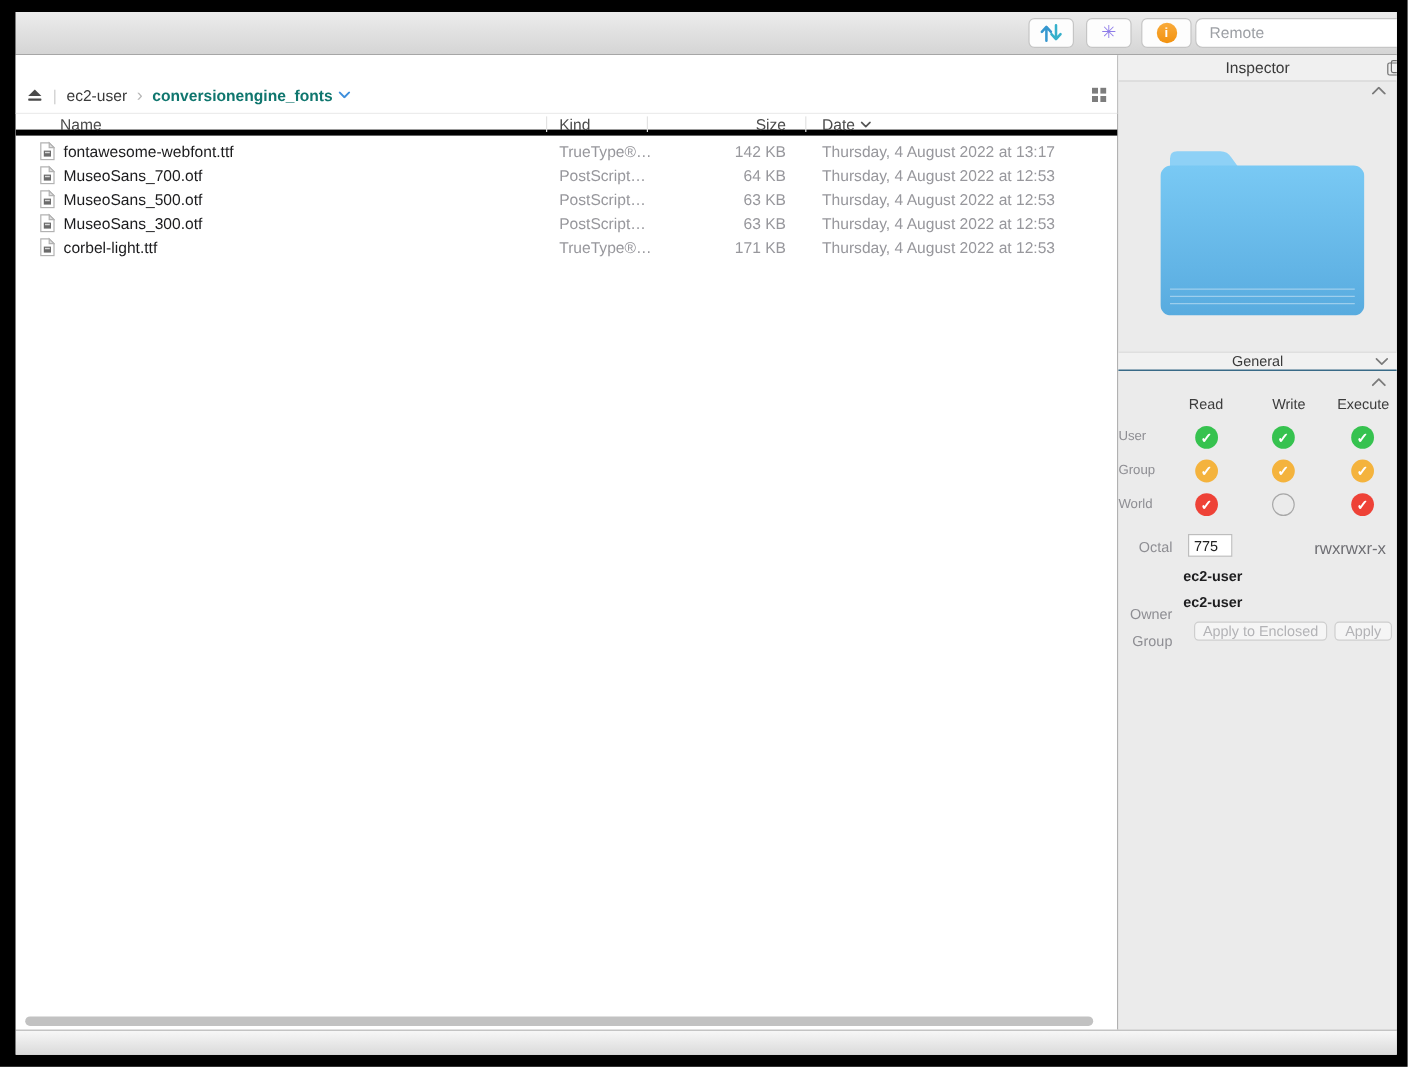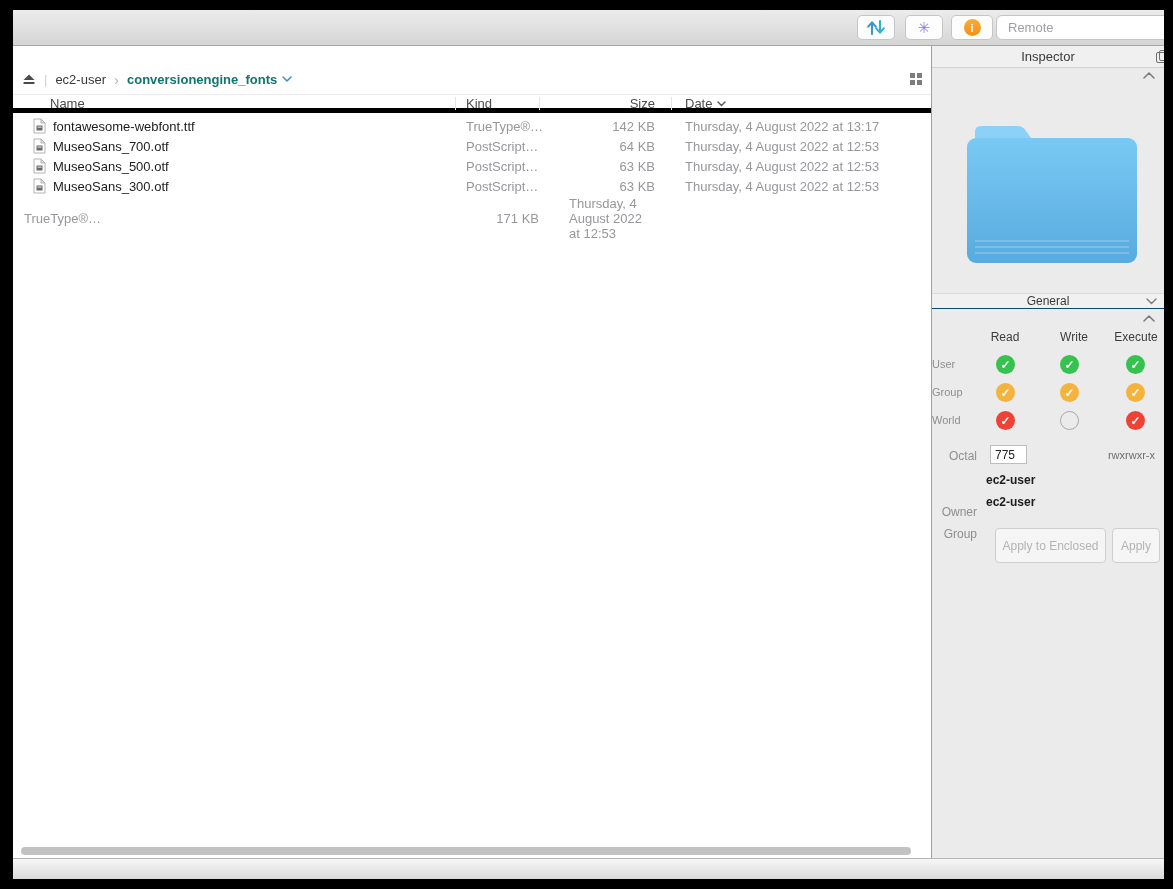--- a/index.html
+++ b/index.html
@@ -94,28 +94,28 @@
   .perm-cell::after { content:"✓"; color:#fff; font-size:12px; font-weight:bold; line-height:1; }
   .perm-green  { background:#36c24f; }
   .perm-yellow { background:#f4b33d; }
   .perm-red    { background:#ee4237; }
   .perm-none   { background:transparent; border:1.5px solid #a8a8a8; }
   .perm-none::after { content:""; }
 
   .octal-label { position:absolute; top:403px; left:0; width:45px; text-align:right; font-size:12px; color:#8e8e93; }
   .octal-input { position:absolute; top:399px; left:58px; width:37px; height:19px; border:1px solid #bdbdbd;
     background:#fff; font-size:12px; color:#222; padding:0 4px; outline:none; font-family:"Liberation Sans",sans-serif; }
-  .perm-string { position:absolute; top:403px; right:9px; font-size:11px; color:#6e6e73; }
+  .perm-string { position:absolute; top:403px; right:9px; font-size:14px; color:#6e6e73; }
 
   .kv-label { position:absolute; left:0; width:45px; text-align:right; font-size:12px; color:#8e8e93;margin-top:32px; }
   .kv-value { position:absolute; left:54px; font-size:12px; font-weight:bold; color:#1d1d1f; }
   .row-owner .kv-label, .row-owner .kv-value { top:427px; }
   .row-group .kv-label, .row-group .kv-value { top:449px; }
 
-  .apply-btn { position:absolute; top:482px; height:35px; border:1px solid #cecece; border-radius:4px;
+  .apply-btn { position:absolute; top:472px; height:16px; border:1px solid #cecece; border-radius:4px;
     background:#f5f5f5; color:#b3b3b6; font-size:12px; display:flex; align-items:center; justify-content:center; }
   .btn-apply-enclosed { left:63px; width:111px; }
   .btn-apply { left:180px; width:48px; }
 </style>
 </head>
 <body>
 
 <div class="frame">
 
   <div class="toolbar">
@@ -235,20 +235,29 @@
                 <rect x="3.5" y="7.5" width="6" height="5" fill="#6b6b6b"></rect>
                 <rect x="4.5" y="8.5" width="4" height="1.2" fill="#d8d8d8"></rect>
               </svg>
               <span>MuseoSans_300.otf</span>
             </span>
             <span class="cell-kind">PostScript…</span>
             <span class="cell-size">63 KB</span>
             <span class="cell-date">Thursday, 4 August 2022 at 12:53</span>
           </div>
           <div class="file-row">
+            <span class="cell-name">
+              <svg width="13" height="16" viewBox="0 0 13 16">
+                <path d="M1 1 h7 l4 4 v10 h-11 z" fill="#fff" stroke="#b2b2b2" stroke-width="1"></path>
+                <path d="M8 1 l4 4 h-4 z" fill="#dedede" stroke="#b2b2b2" stroke-width="1"></path>
+                <rect x="3.5" y="7.5" width="6" height="5" fill="#6b6b6b"></rect>
+                <rect x="4.5" y="8.5" width="4" height="1.2" fill="#d8d8d8"></rect>
+              </svg>
+              <span>corbel-light.ttf</span>
+            </span>
             <span class="cell-kind">TrueType®…</span>
             <span class="cell-size">171 KB</span>
             <span class="cell-date">Thursday, 4 August 2022 at 12:53</span>
           </div>
       </div>
 
       <div class="hscroll"></div>
     </div>
 
     <div class="inspector">

